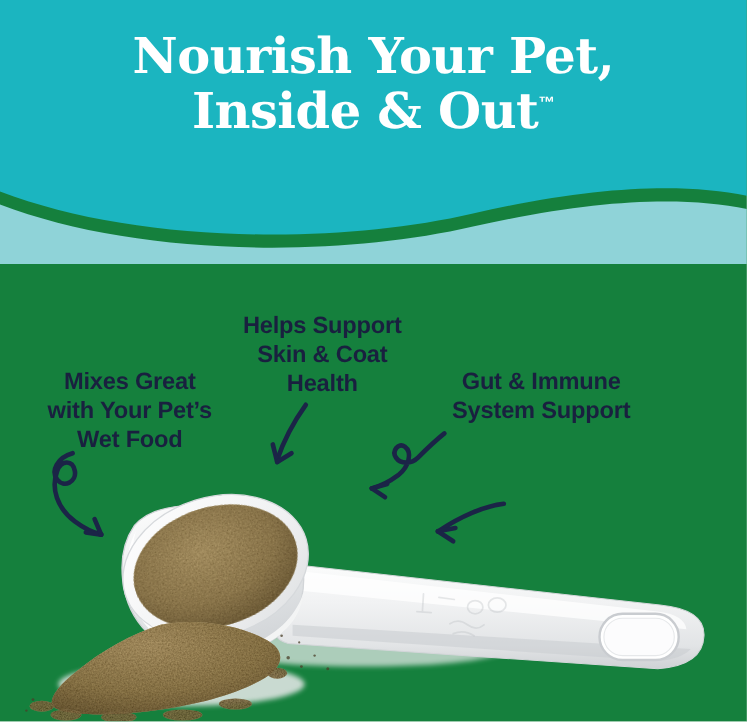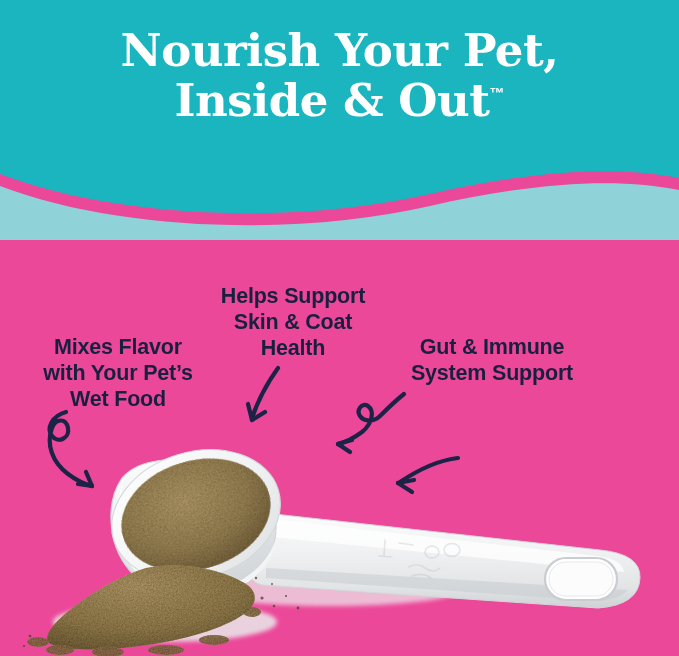--- a/index.html
+++ b/index.html
@@ -3,21 +3,21 @@
 <meta charset="utf-8">
 <style>
   * { margin:0; padding:0; box-sizing:border-box; }
   html,body { background:#ffffff; }
   body {
     width:679px; height:656px;
     font-family:"Liberation Sans", sans-serif;
     overflow:hidden; position:relative;
   }
 
-  #stage { position:relative; width:679px; height:656px; background:#ec4899; overflow:hidden; }
+  #stage { position:relative; width:679px; height:656px; background:#15803d; overflow:hidden; }
 
   
   #banner { position:absolute; left:0; top:0; width:679px; height:240px; }
   #banner svg.wave { position:absolute; left:0; top:0; width:679px; height:240px; display:block; }
 
   #banner-title {
     position:absolute; left:0; top:28px; width:679px;
     text-align:center;
     font-family:"DejaVu Serif", serif;
     font-weight:700;
@@ -227,21 +227,21 @@
             <circle cx="298" cy="208" r="1.4"></circle>
           <circle cx="256" cy="178" r="1.2"></circle>
             <circle cx="272" cy="184" r="1"></circle>
           <circle cx="30" cy="236" r="1.3"></circle>
             <circle cx="24" cy="246" r="1.1"></circle>
         </g>
       </g>
     </svg>
   </div>
 
-  <div class="callout" id="callout-mixes">Mixes Flavor
+  <div class="callout" id="callout-mixes">Mixes Great
 with Your Pet’s
 Wet Food</div>
 
   <div class="callout" id="callout-gut">Gut &amp; Immune
 System Support</div>
 
   <div class="callout" id="callout-skin">Helps Support
 Skin &amp; Coat
 Health</div>
 

